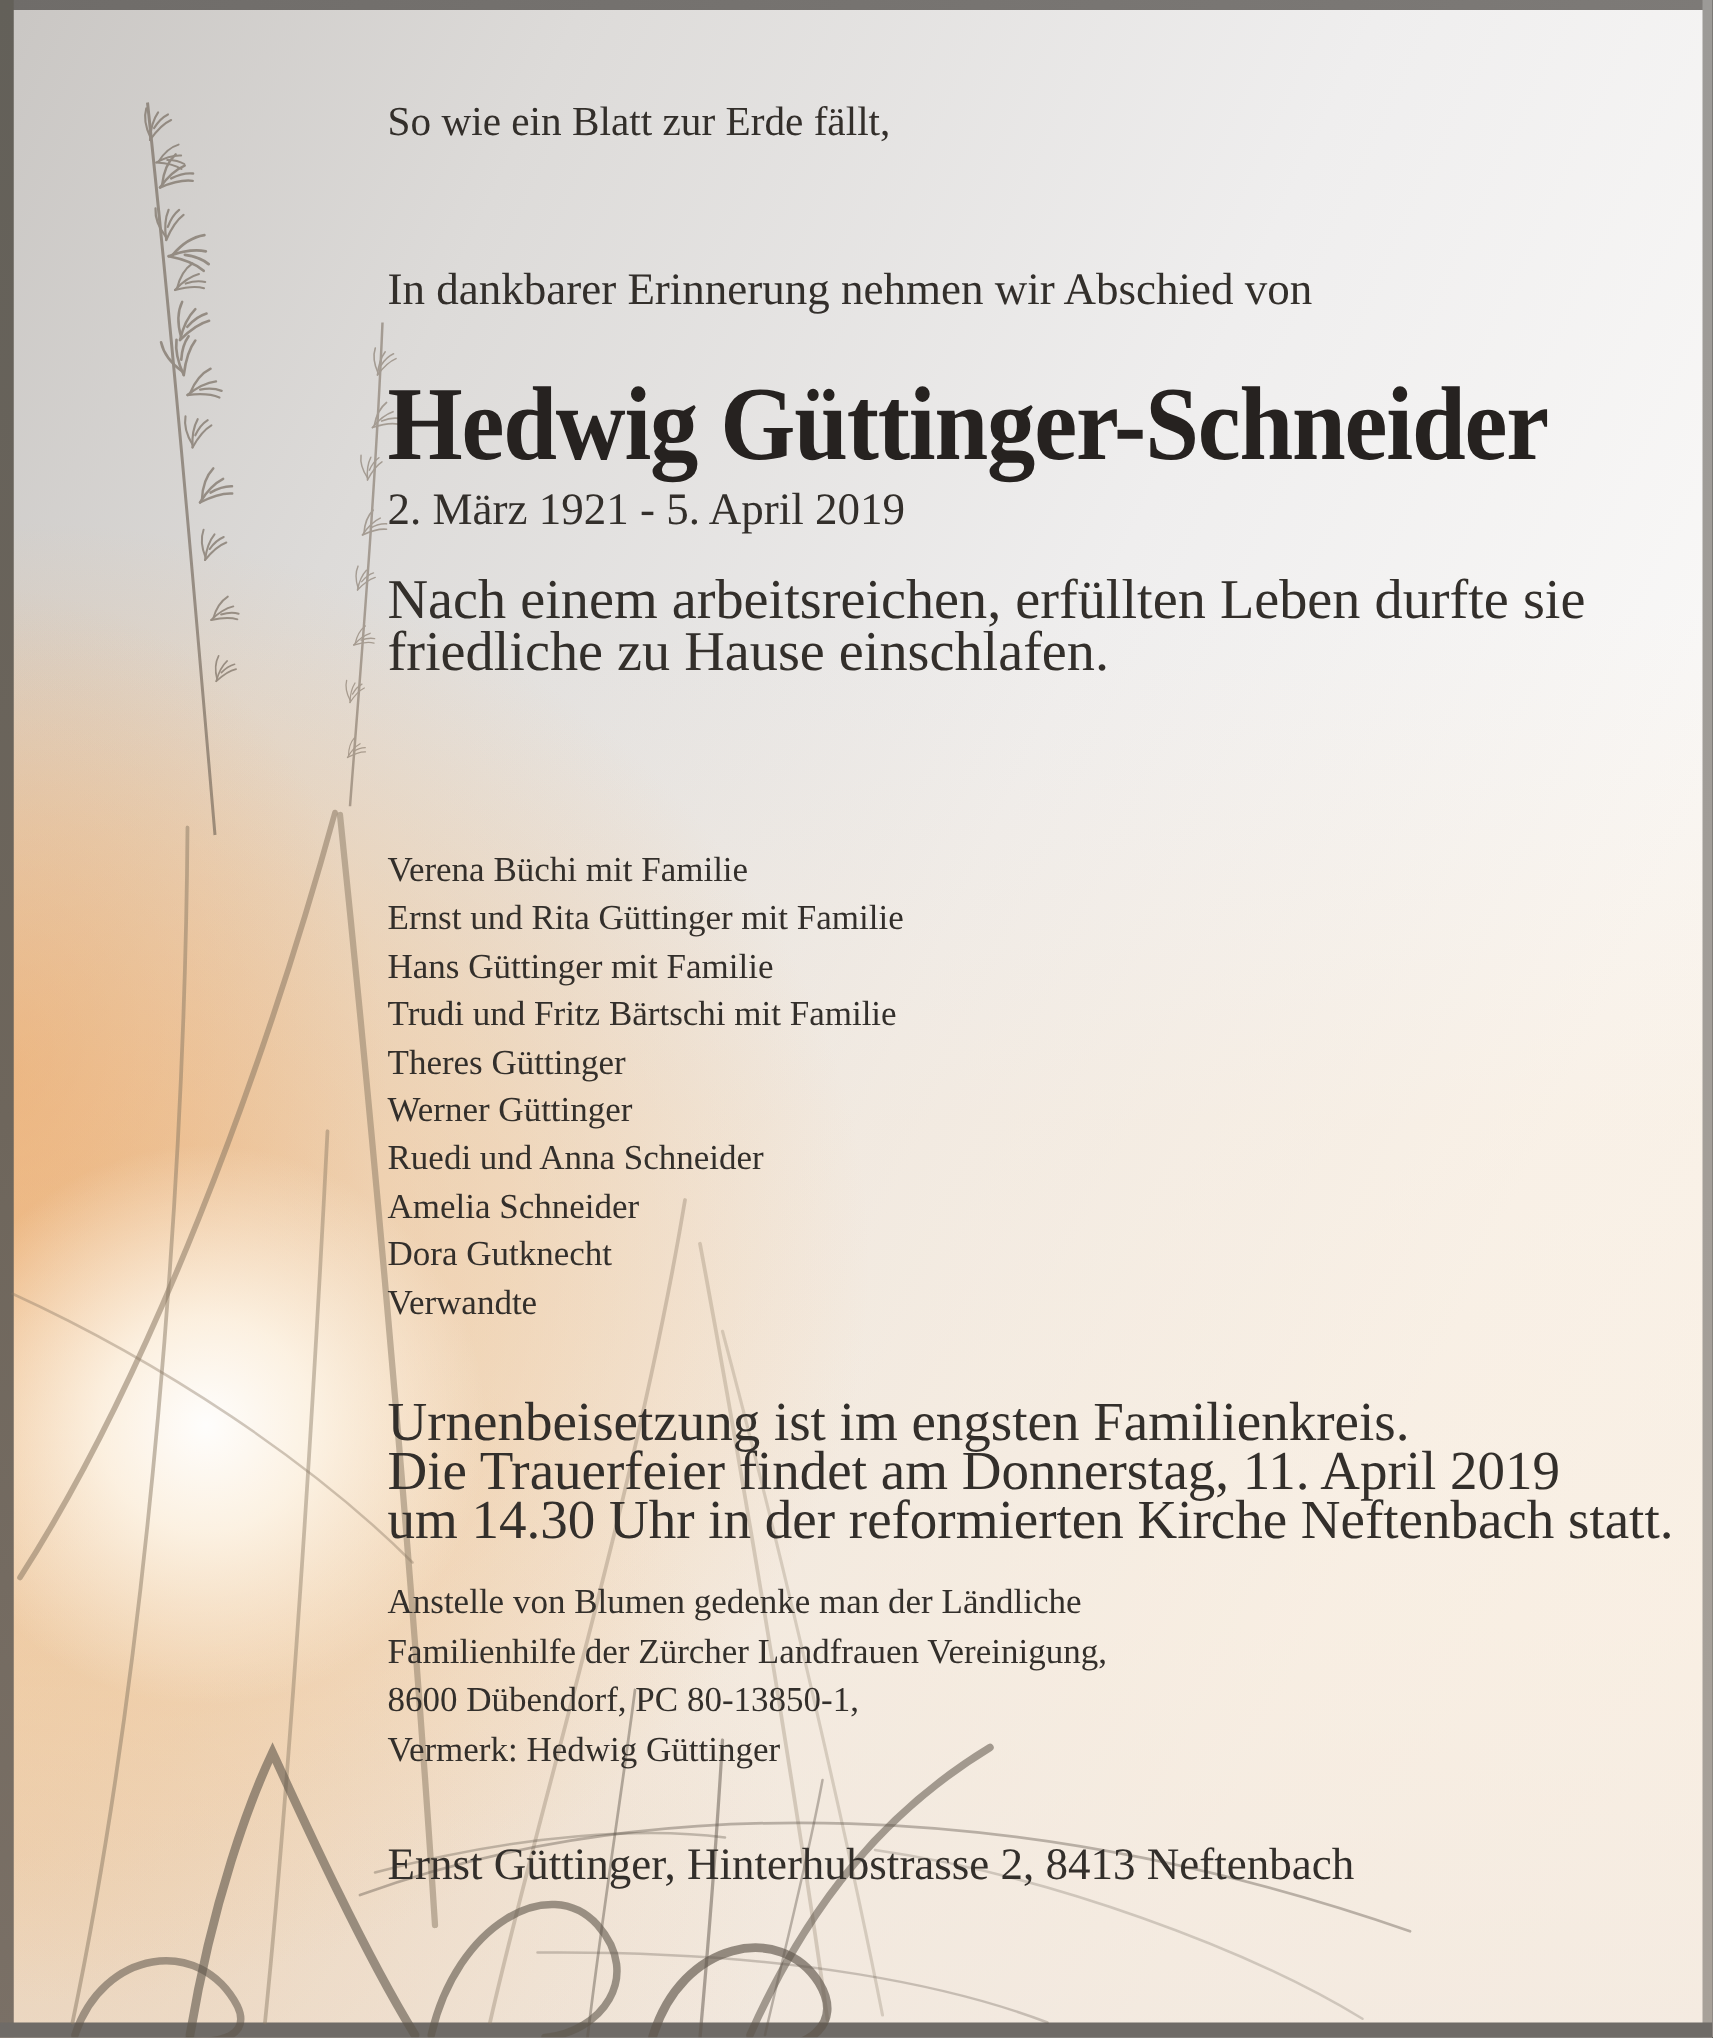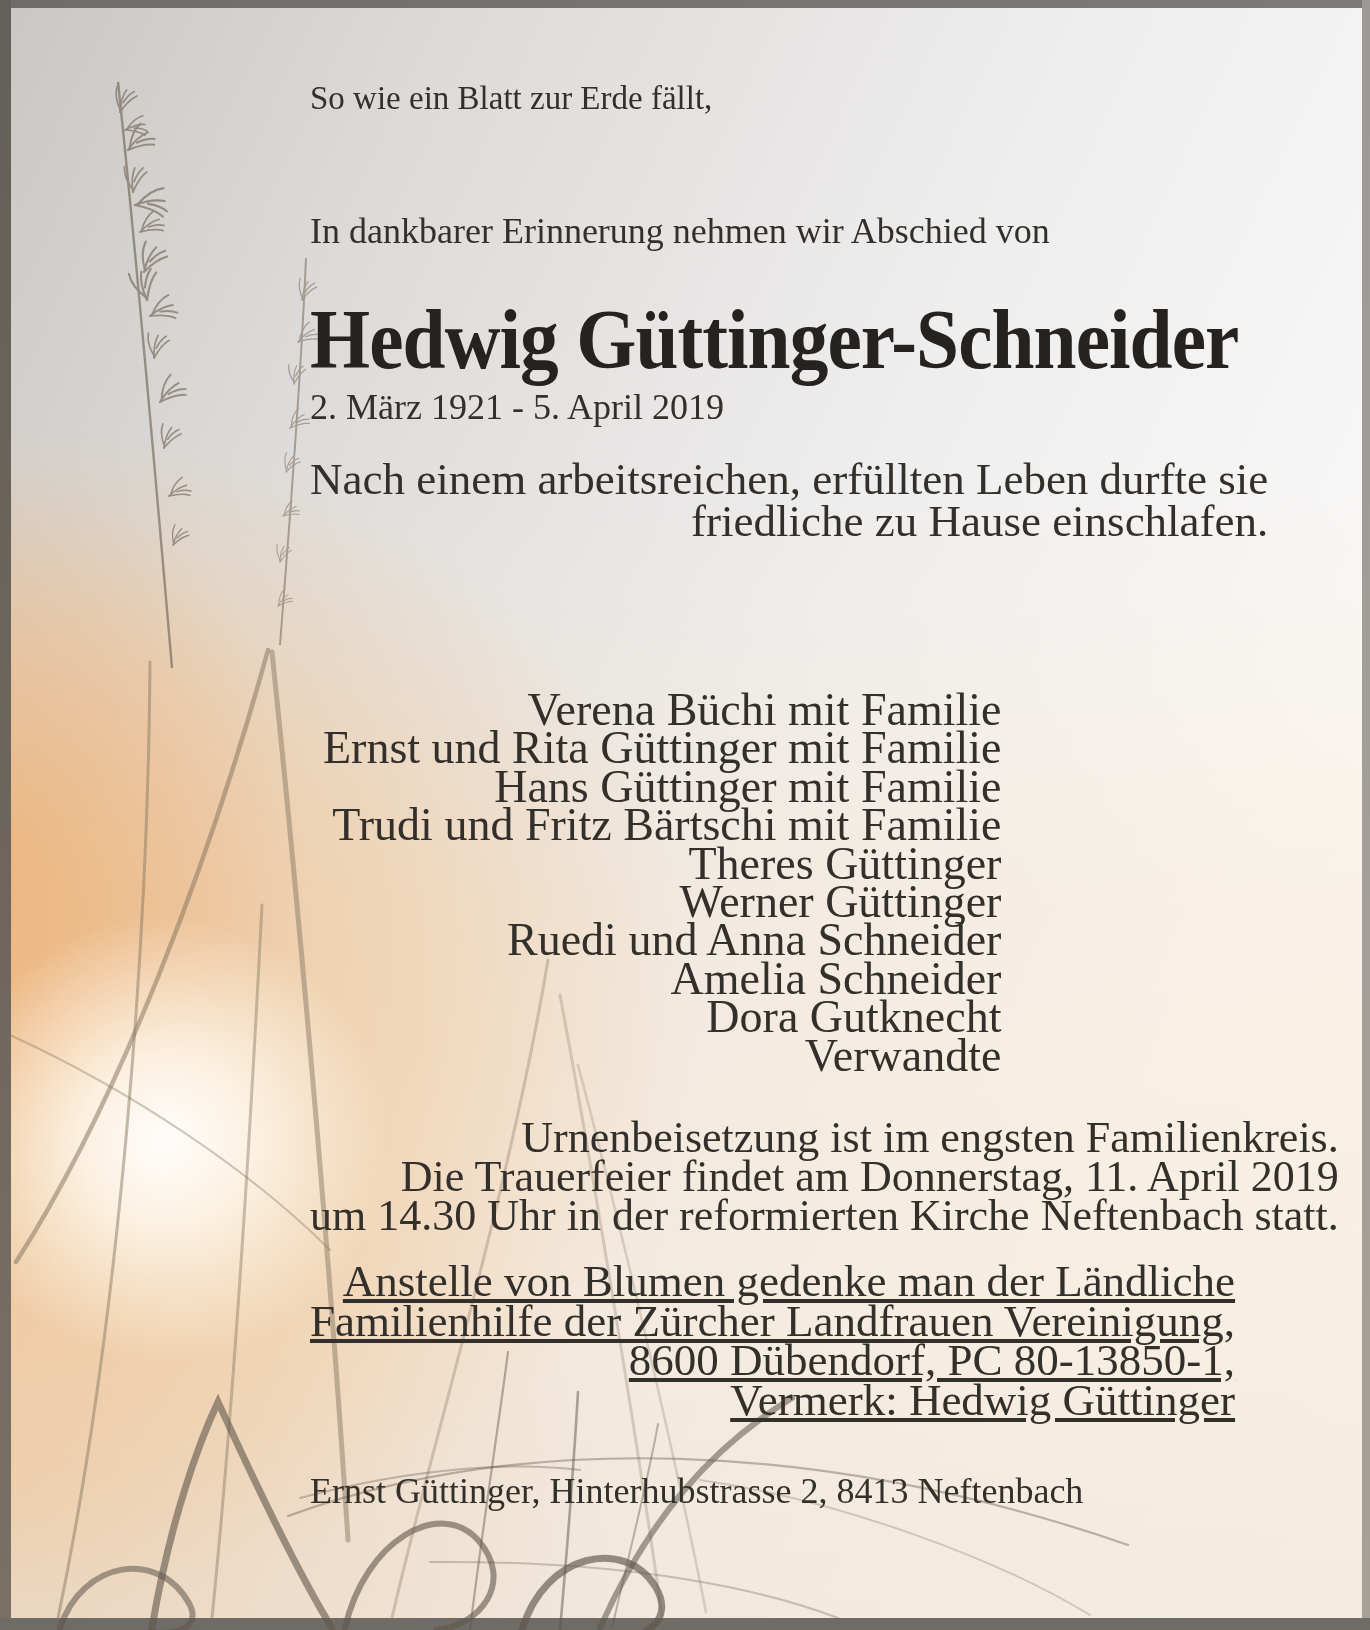--- a/index.html
+++ b/index.html
@@ -16,32 +16,32 @@
       radial-gradient(ellipse 900px 680px at 0px 1480px, rgba(233,186,134,.4) 0%, rgba(240,205,165,0) 70%),
       linear-gradient(to bottom, rgba(246,214,175,0) 30%, rgba(247,223,193,.3) 55%, rgba(246,228,206,.5) 80%, rgba(240,226,211,.65) 100%),
       linear-gradient(115deg, #c9c6c3 0%, #dddbd9 22%, #efeeee 52%, #f9f8f7 78%, #fcfbfa 100%);
   }
   .frame{position:absolute;z-index:1;}
   .frame-top{left:0;top:0;width:100%;height:8px;background:linear-gradient(90deg,#6f6c69,#7d7a77);}
   .frame-left{left:0;top:0;width:11px;height:100%;background:linear-gradient(180deg,#636059,#6e665c 55%,#7a7066);}
   .frame-right{right:0;top:0;width:8px;height:100%;background:linear-gradient(180deg,#9c9a97,#a8a199);}
   .frame-bottom{left:0;bottom:0;width:100%;height:12px;background:#6f6b67;}
   svg.grass{position:absolute;left:0;top:0;z-index:2;pointer-events:none;}
-  .content{position:absolute;left:0;top:0;width:100%;height:100%;z-index:3;text-align:right;}
+  .content{position:absolute;left:0;top:0;width:100%;height:100%;z-index:3;}
   .tb{position:absolute;left:310px;white-space:nowrap;}
   .verse{top:80px;font-size:33px;line-height:37px;}
   .intro{top:210px;font-size:36px;line-height:42px;}
   .name{top:298px;margin:0;font-size:84px;line-height:84px;font-weight:700;
         letter-spacing:-1px;color:#262220;transform:scaleX(.92);transform-origin:left top;}
   .dates{top:386px;font-size:36px;line-height:42px;}
   .passing{top:458px;font-size:45px;line-height:42px;}
   .label{top:622px;font-size:36px;line-height:40px;}
-  .mourners{top:678px;font-size:46px;line-height:38.4px;list-style:none;margin:13px;padding:0;}
+  .mourners{top:678px;font-size:28px;line-height:38.4px;list-style:none;margin:0;padding:0;}
   .funeral{top:1118px;font-size:44px;line-height:39px;}
-  .donation{top:1262px;font-size:45px;line-height:39.5px;text-decoration:underline;}
+  .donation{top:1262px;font-size:28px;line-height:39.5px;}
   .address{top:1472px;font-size:36px;line-height:38px;}
 </style>
 </head>
 <body>
 
 <div class="page">
 
   <div class="frame frame-top"></div>
   <div class="frame frame-left"></div>
   <div class="frame frame-right"></div>

